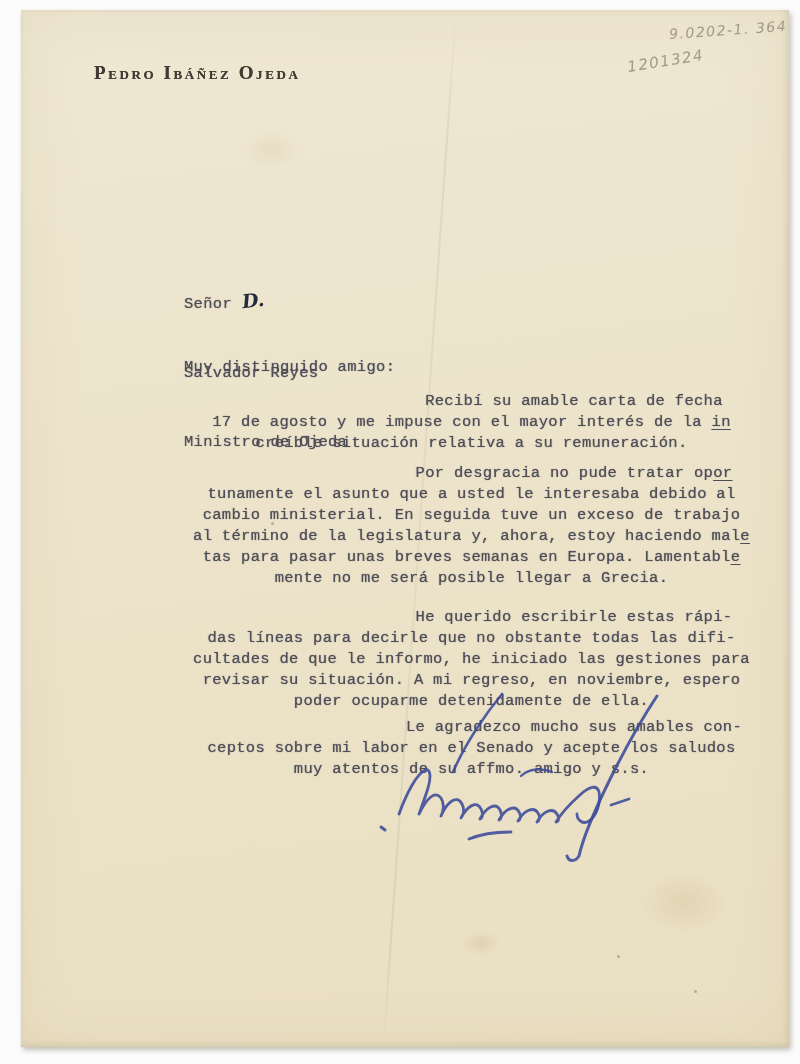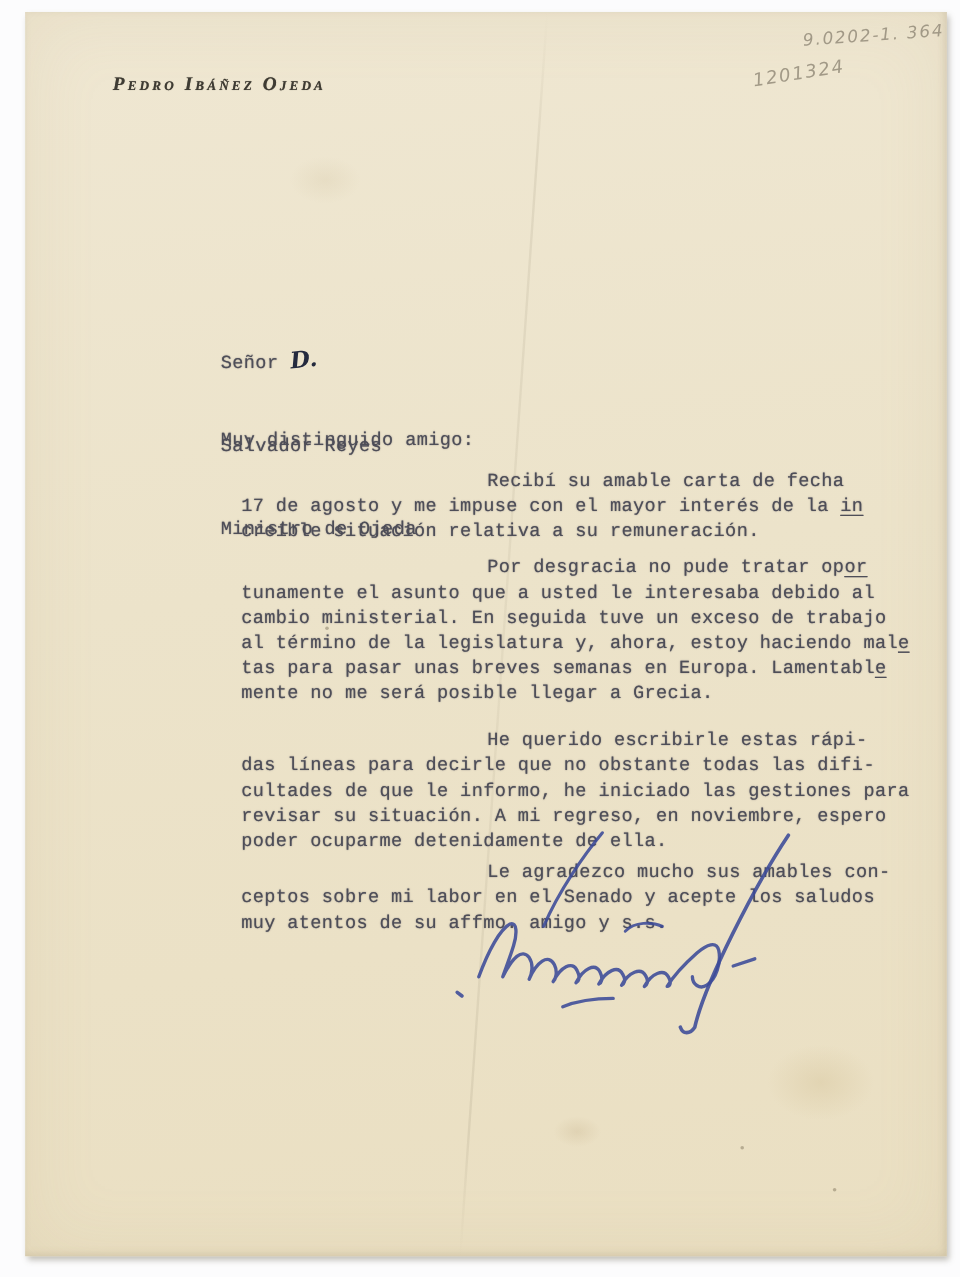--- a/index.html
+++ b/index.html
@@ -25,44 +25,43 @@
   .stain{position:absolute;border-radius:50%;pointer-events:none;}
   .stain.s1{left:618px;top:860px;width:90px;height:64px;background:radial-gradient(ellipse,rgba(190,165,110,.20),rgba(190,165,110,0) 70%);}
   .stain.s2{left:440px;top:920px;width:40px;height:26px;background:radial-gradient(ellipse,rgba(175,150,105,.18),rgba(175,150,105,0) 70%);}
   .stain.s3{left:220px;top:120px;width:60px;height:40px;background:radial-gradient(ellipse,rgba(180,160,115,.12),rgba(180,160,115,0) 70%);}
   .speck{position:absolute;width:3px;height:3px;border-radius:50%;background:rgba(120,108,85,.45);}
 
   
   .letterhead{
     position:absolute;left:73px;top:52px;
     font-family:"Liberation Serif",serif;font-variant:small-caps;
-    font-size:16px;font-weight:bold;letter-spacing:2.6px;color:#3e3b33;
+    font-size:19px;font-weight:bold;letter-spacing:2.6px;color:#3e3b33;
     text-shadow:0 0 .6px rgba(60,55,45,.8);
-    font-style:italic;
   }
 
   
   .pencil{
     position:absolute;font-family:"DejaVu Sans",sans-serif;font-style:italic;
     color:rgba(148,140,122,.85);letter-spacing:1.5px;font-size:14px;
   }
   .pencil.p1{left:648px;top:12px;transform:rotate(-4deg);}
   .pencil.p2{left:606px;top:42px;transform:rotate(-9deg);font-size:15px;}
 
   
   .typed{
     font-family:"Liberation Mono","DejaVu Sans Mono",monospace;
     font-size:15.5px;line-height:21px;letter-spacing:.3px;
     color:#4e4e58;text-shadow:0 0 1.1px rgba(70,68,80,.75);
     white-space:pre;
   }
   .date-line{position:absolute;left:341px;top:181px;}
   .recipient{position:absolute;left:163px;top:234px;line-height:23px;}
   .salutation{position:absolute;left:163px;top:347px;}
-  .letter-body{position:absolute;left:180px;top:381px;width:575px;}
+  .letter-body{position:absolute;left:163px;top:381px;width:575px;text-align:center;}
   .para{margin:0;}
   .para.m1{margin-top:9px;}
   .para.m2{margin-top:18px;}
   .para.m3{margin-top:5px;}
   .tline{min-height:21px;}
   .tline.first{padding-left:205px;}
   .u{text-decoration:underline;text-decoration-thickness:1.2px;text-underline-offset:3px;}
   .ink-insert{
     font-family:"DejaVu Serif",serif;font-style:italic;font-weight:bold;
     font-size:19px;color:#242a3e;text-shadow:none;letter-spacing:0;

